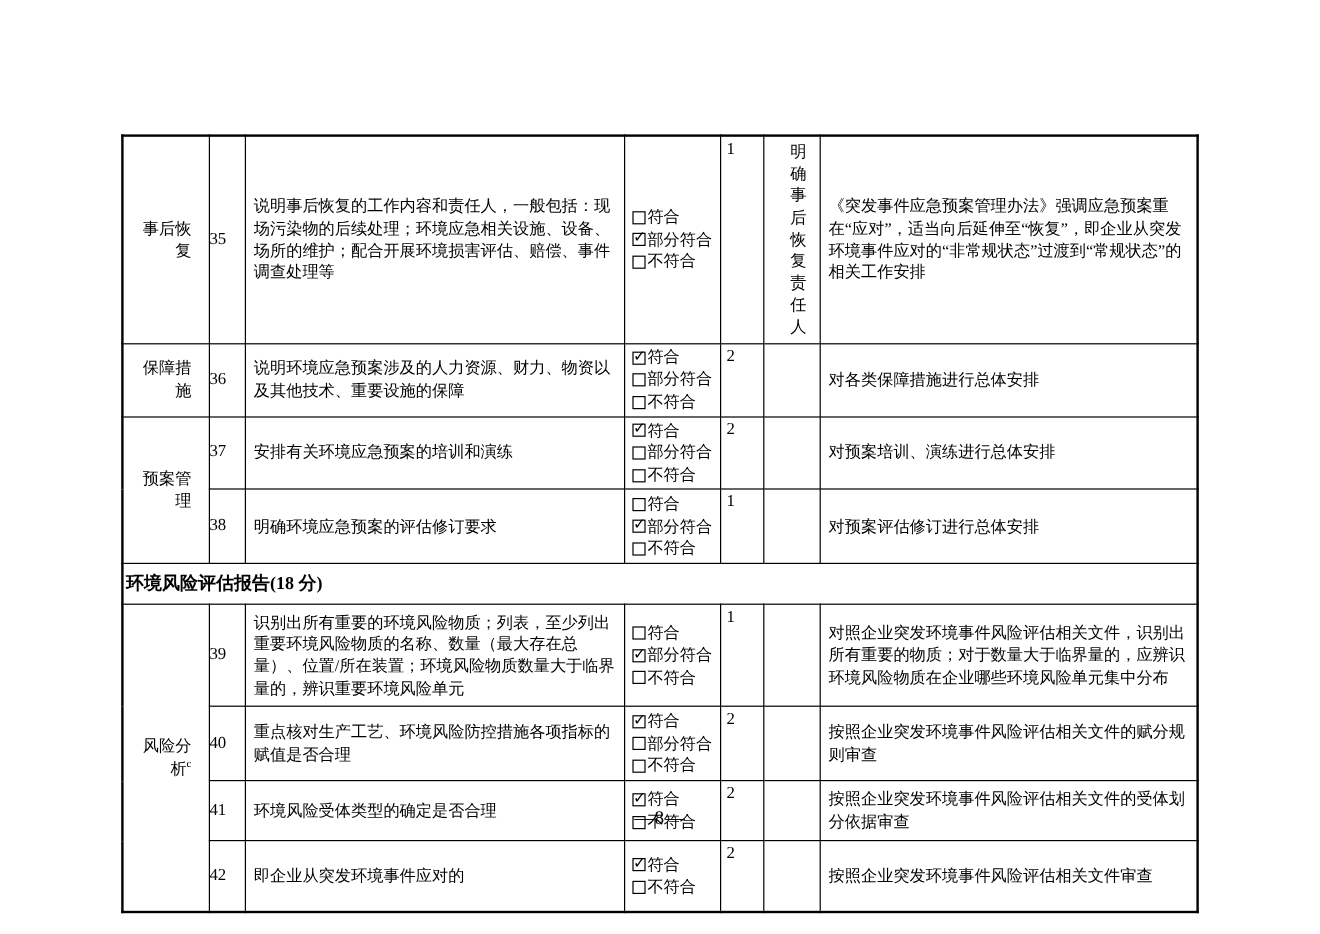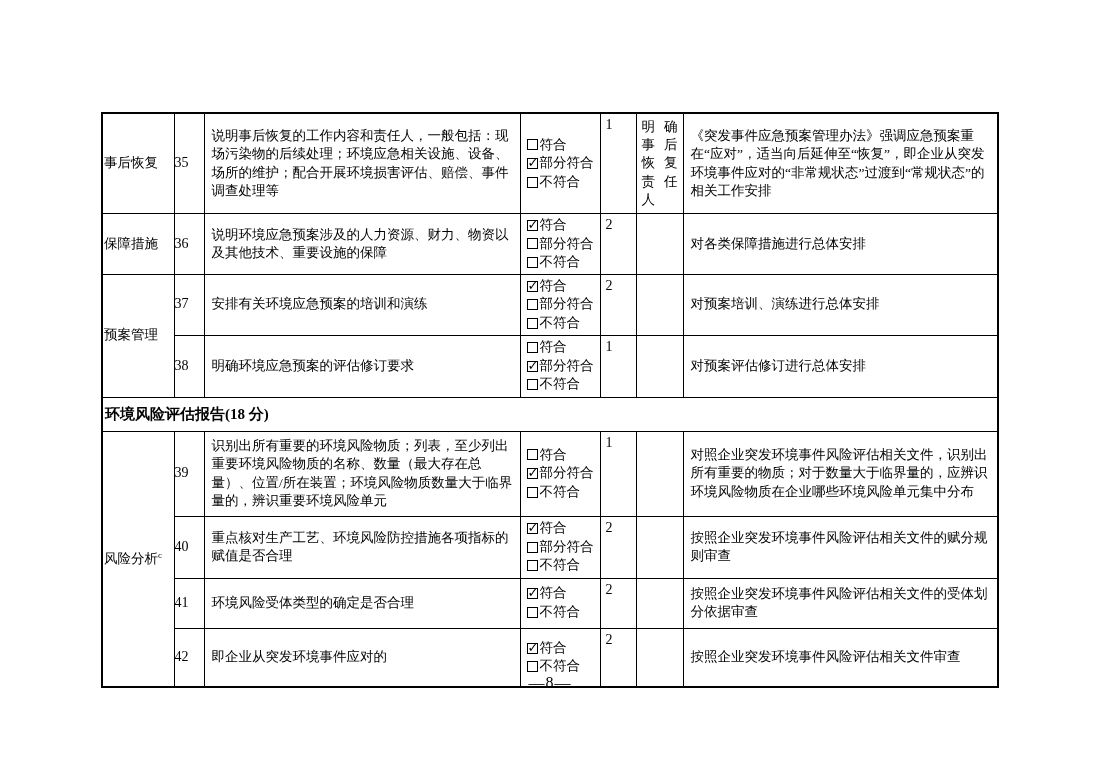--- a/index.html
+++ b/index.html
@@ -19,30 +19,30 @@
     table-layout: fixed;
     border: 2px solid #000;
   }
   td {
     border: 1px solid #000;
     padding: 2px 6px;
     font-size: 13.5px;
     line-height: 18.4px;
     vertical-align: middle;
   }
-  td.cat  { text-align: left; padding: 2px 1px; }
+  td.cat  { text-align: right; padding: 2px 14px; }
   td.no   { text-align: left; padding: 2px 0; font-size: 14px; }
   td.desc { padding: 2px 7px; margin-top: 36px; }
   td.opts { padding: 2px 2px 2px 6px; }
   td.score { vertical-align: top; text-align: left; padding: 2px 2px 0 5px; font-size: 14px; }
   td.extra {
     vertical-align: top;
     text-align: justify;
     text-justify: inter-character;
-    padding: 4px 5px;
+    padding: 4px 22px;
     line-height: 18.2px;
     word-break: break-all;
   }
   td.note { padding: 2px 7px; }
   td.sec  { text-align: left; font-weight: 700; font-size: 15px; padding: 5px 2px; }
 
   .opt { display: flex; align-items: center; line-height: 18.6px; white-space: nowrap; }
   .cb {
     flex: none;
     width: 11px; height: 11px;

